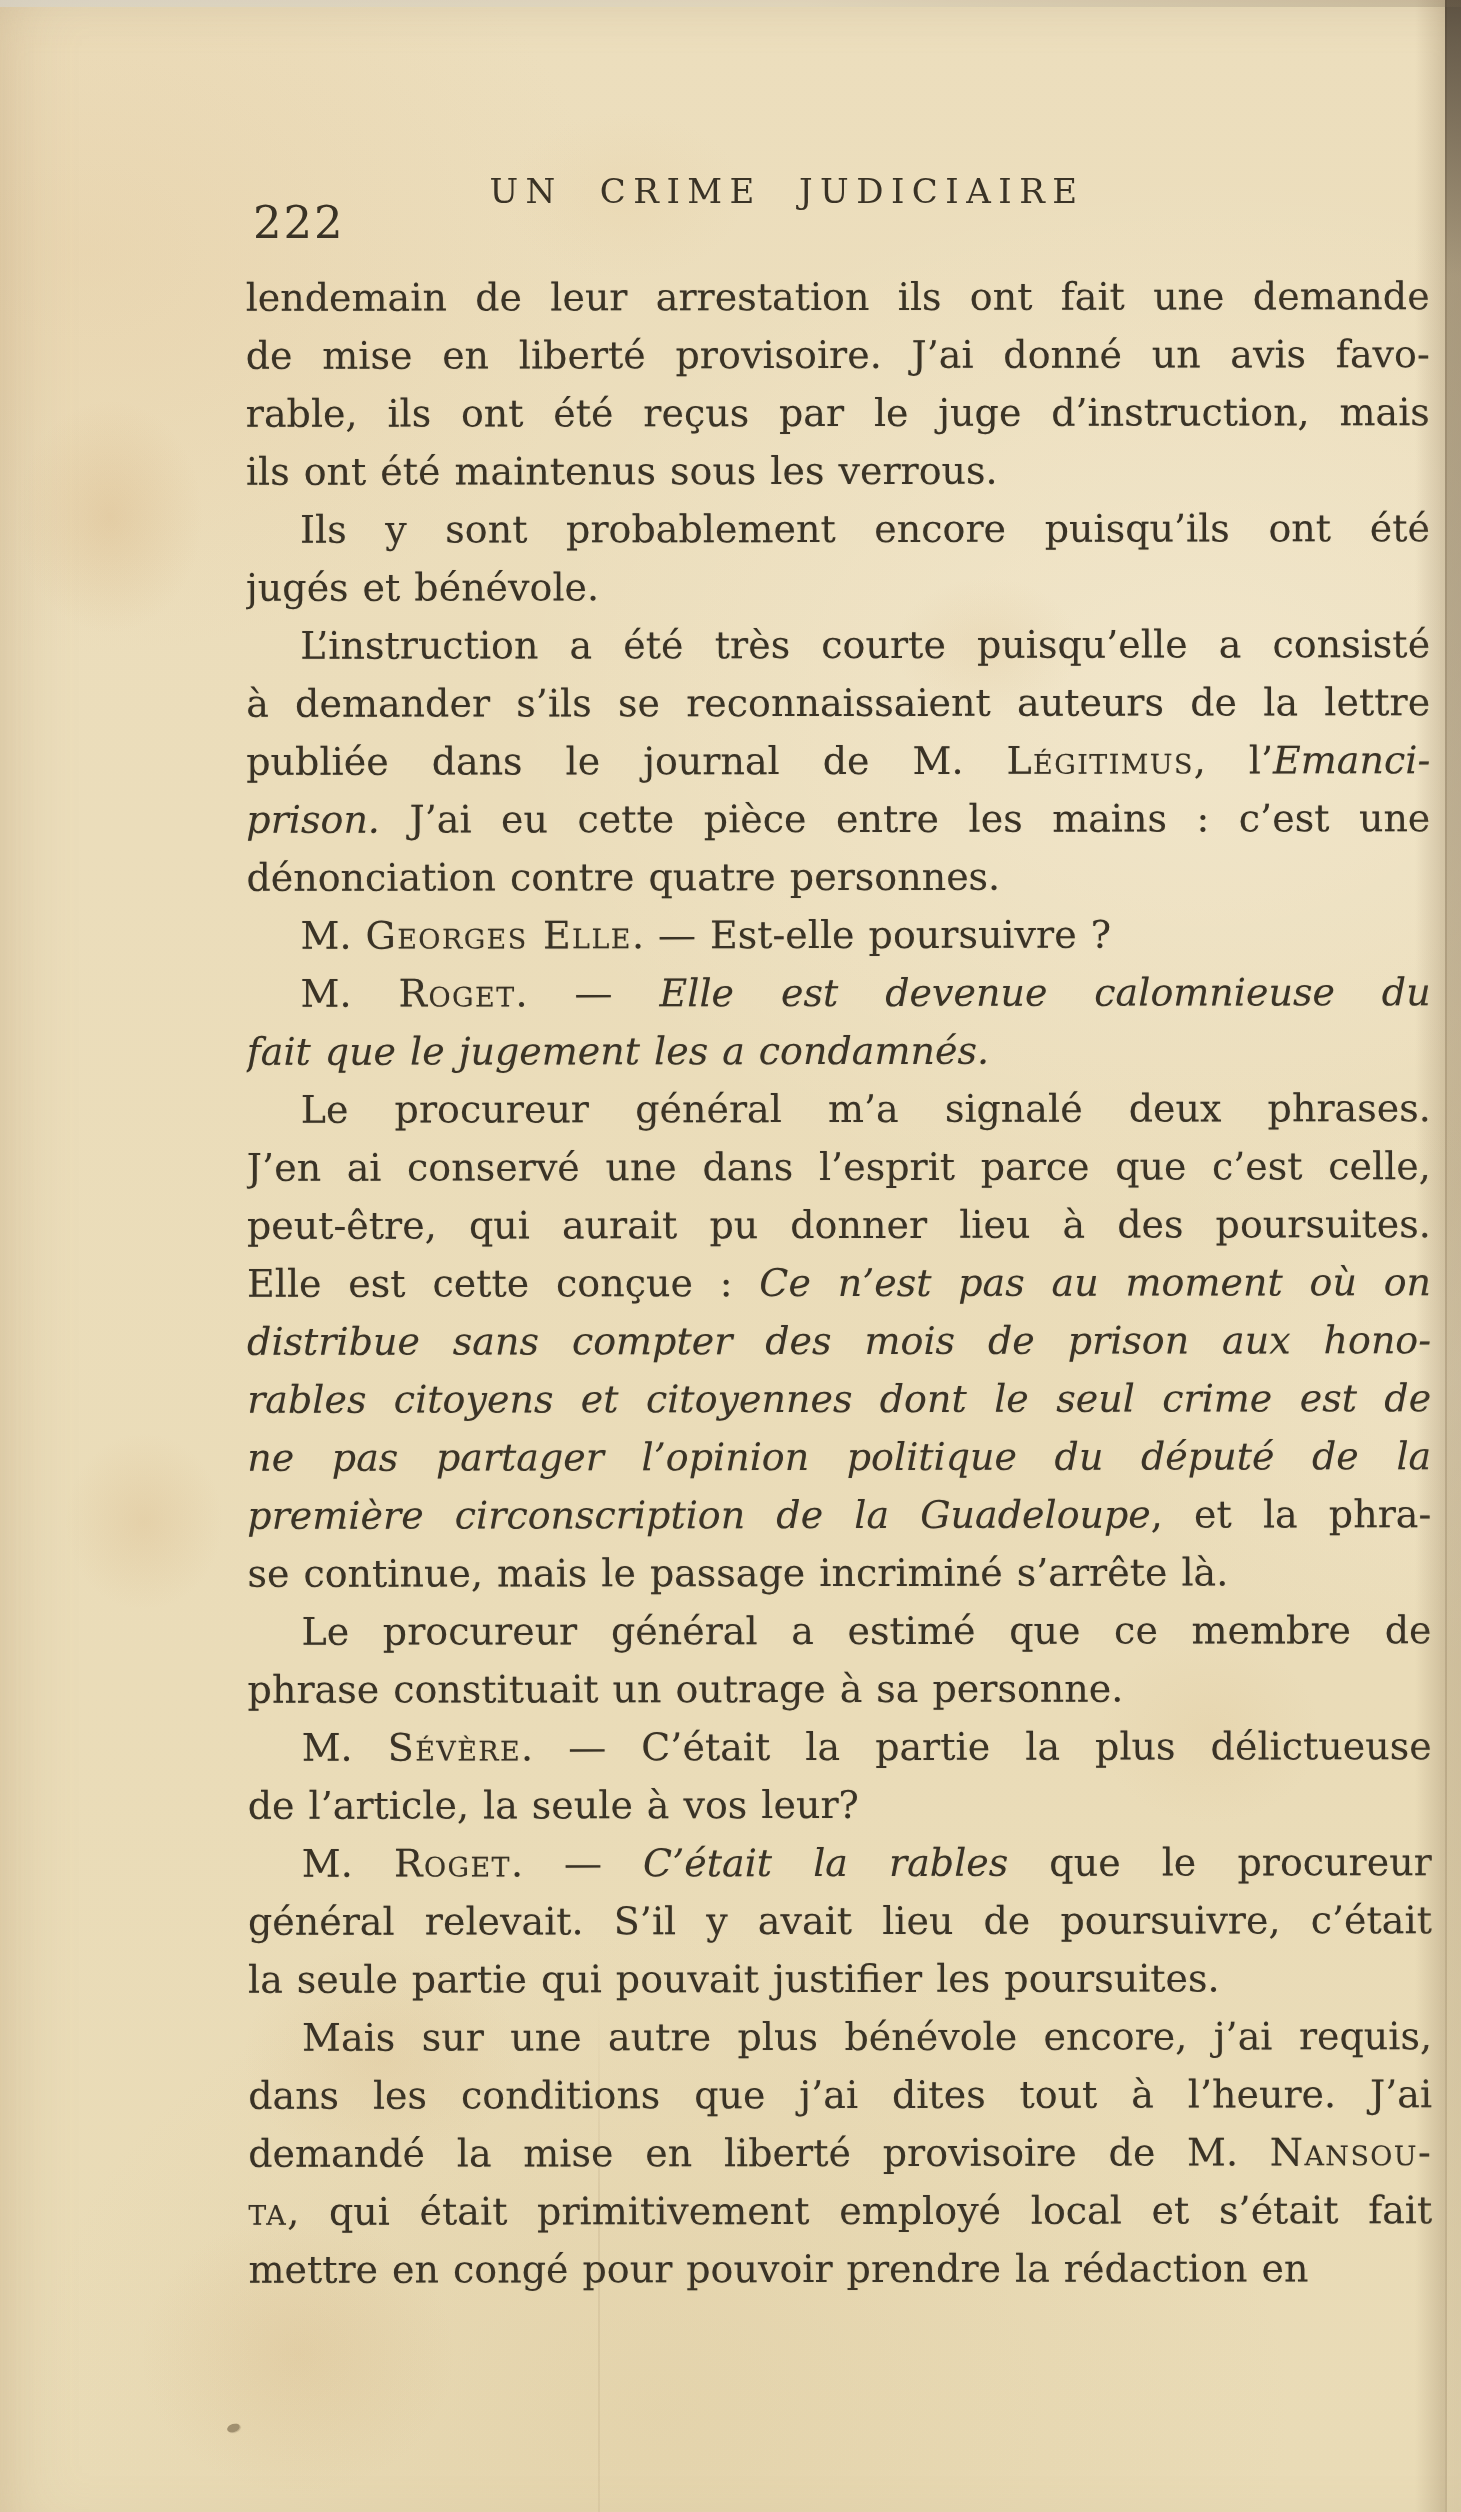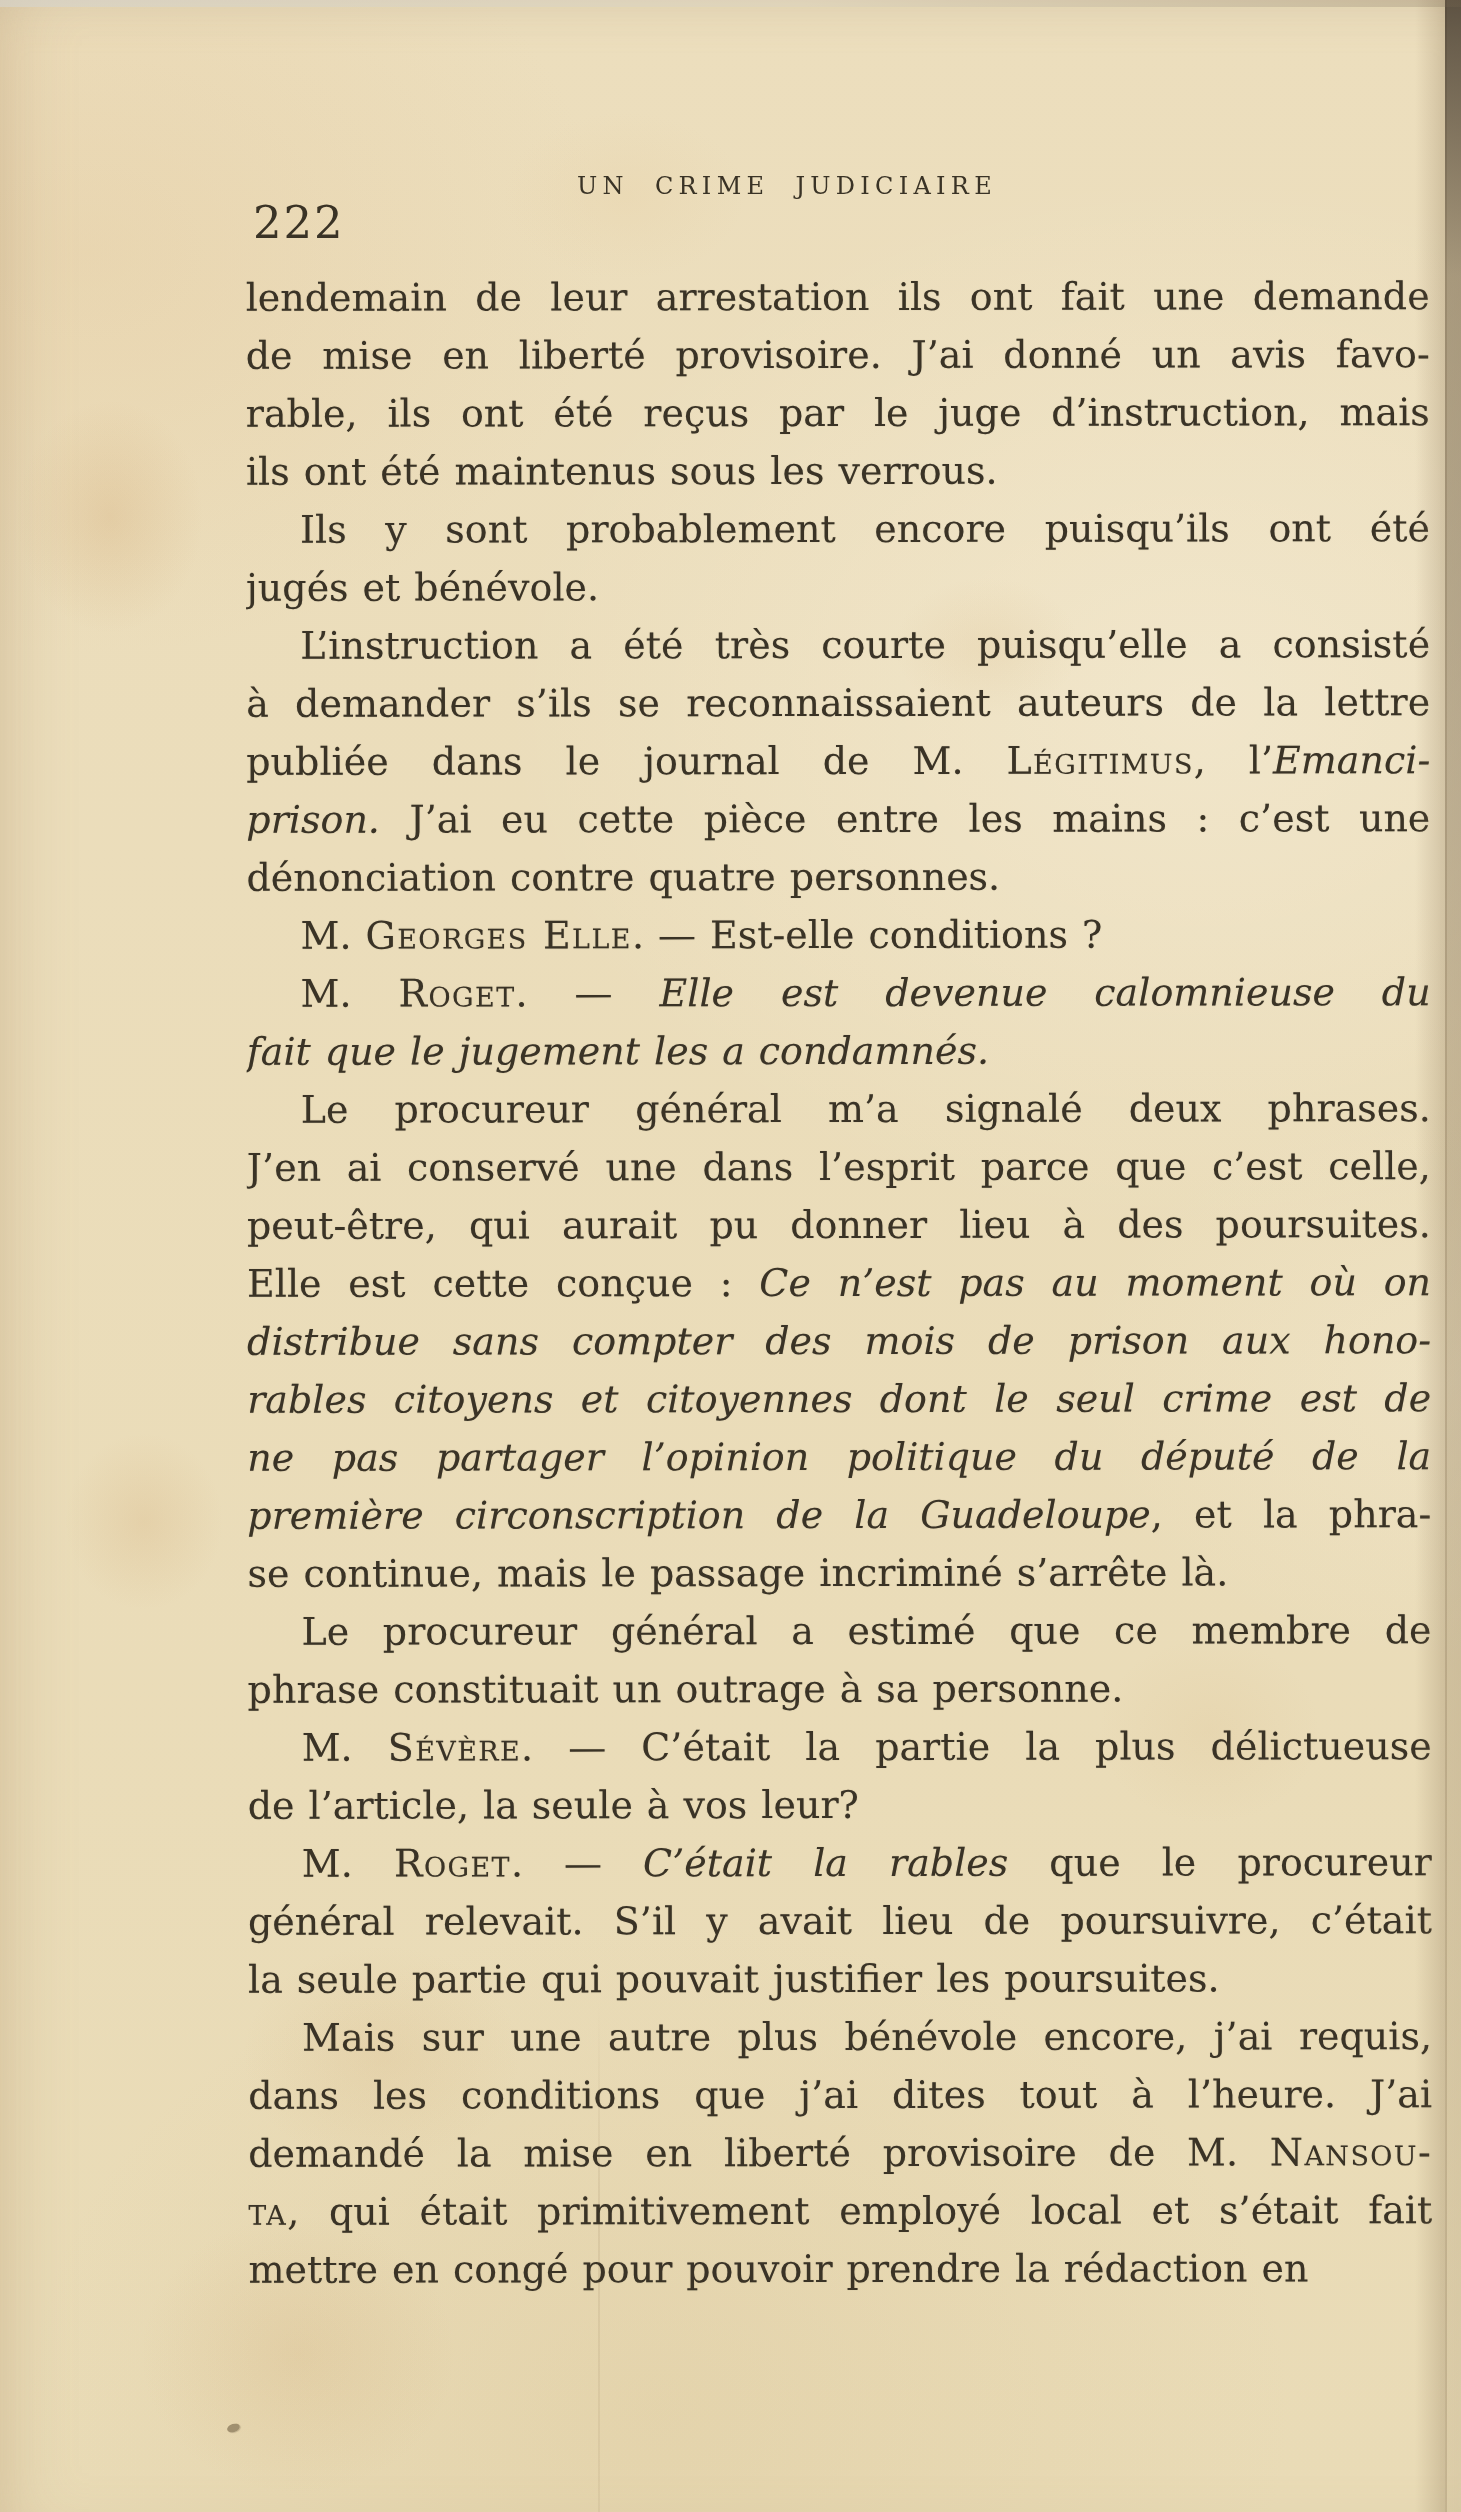--- a/index.html
+++ b/index.html
@@ -20,21 +20,21 @@
 
   
   .page-number{
     position:absolute;left:253px;top:164px;
     font-size:45px;line-height:1;color:var(--ink,#3a3326);
     letter-spacing:1.9px;
     margin-top:36px;
   }
   .running-title{
     position:absolute;left:787px;top:174px;transform:translateX(-50%);
-    font-size:24px;line-height:1;color:var(--ink,#3a3326);
+    font-size:34px;line-height:1;color:var(--ink,#3a3326);
     letter-spacing:.22em;word-spacing:.55em;white-space:nowrap;
   }
 
   
   .text-block{
     position:absolute;left:247px;top:268px;width:1184px;
     font-size:38px;color:var(--ink,#3a3326);
     transform:rotate(-0.08deg);
     text-shadow:0 0 0.9px rgba(58,51,38,.35);
   }
@@ -113,21 +113,21 @@
       <div class="line"><span class="r">de mise en liberté provisoire. J’ai donné un avis favo-</span></div>
       <div class="line"><span class="r">rable, ils ont été reçus par le juge d’instruction, mais</span></div>
       <div class="line last"><span class="r">ils ont été maintenus sous les verrous.</span></div>
       <div class="line ind"><span class="r">Ils y sont probablement encore puisqu’ils ont été</span></div>
       <div class="line last"><span class="r">jugés et bénévole.</span></div>
       <div class="line ind"><span class="r">L’instruction a été très courte puisqu’elle a consisté</span></div>
       <div class="line"><span class="r">à demander s’ils se reconnaissaient auteurs de la lettre</span></div>
       <div class="line"><span class="r">publiée dans le journal de M. </span><span class="sc">Légitimus</span><span class="r">, l’</span><span class="i">Emanci-</span></div>
       <div class="line"><span class="i">prison.</span><span class="r"> J’ai eu cette pièce entre les mains : c’est une</span></div>
       <div class="line last"><span class="r">dénonciation contre quatre personnes.</span></div>
-      <div class="line ind last"><span class="r">M. </span><span class="sc">Georges Elle</span><span class="r">. — Est-elle conditions ?</span></div>
+      <div class="line ind last"><span class="r">M. </span><span class="sc">Georges Elle</span><span class="r">. — Est-elle poursuivre ?</span></div>
       <div class="line ind"><span class="r">M. </span><span class="sc">Roget</span><span class="r">. — </span><span class="i">Elle est devenue calomnieuse du</span></div>
       <div class="line last"><span class="i">fait que le jugement les a condamnés.</span></div>
       <div class="line ind"><span class="r">Le procureur général m’a signalé deux phrases.</span></div>
       <div class="line"><span class="r">J’en ai conservé une dans l’esprit parce que c’est celle,</span></div>
       <div class="line"><span class="r">peut-être, qui aurait pu donner lieu à des poursuites.</span></div>
       <div class="line"><span class="r">Elle est cette conçue : </span><span class="i">Ce n’est pas au moment où on</span></div>
       <div class="line"><span class="i">distribue sans compter des mois de prison aux hono-</span></div>
       <div class="line"><span class="i">rables citoyens et citoyennes dont le seul crime est de</span></div>
       <div class="line"><span class="i">ne pas partager l’opinion politique du député de la</span></div>
       <div class="line"><span class="i">première circonscription de la Guadeloupe</span><span class="r">, et la phra-</span></div>

